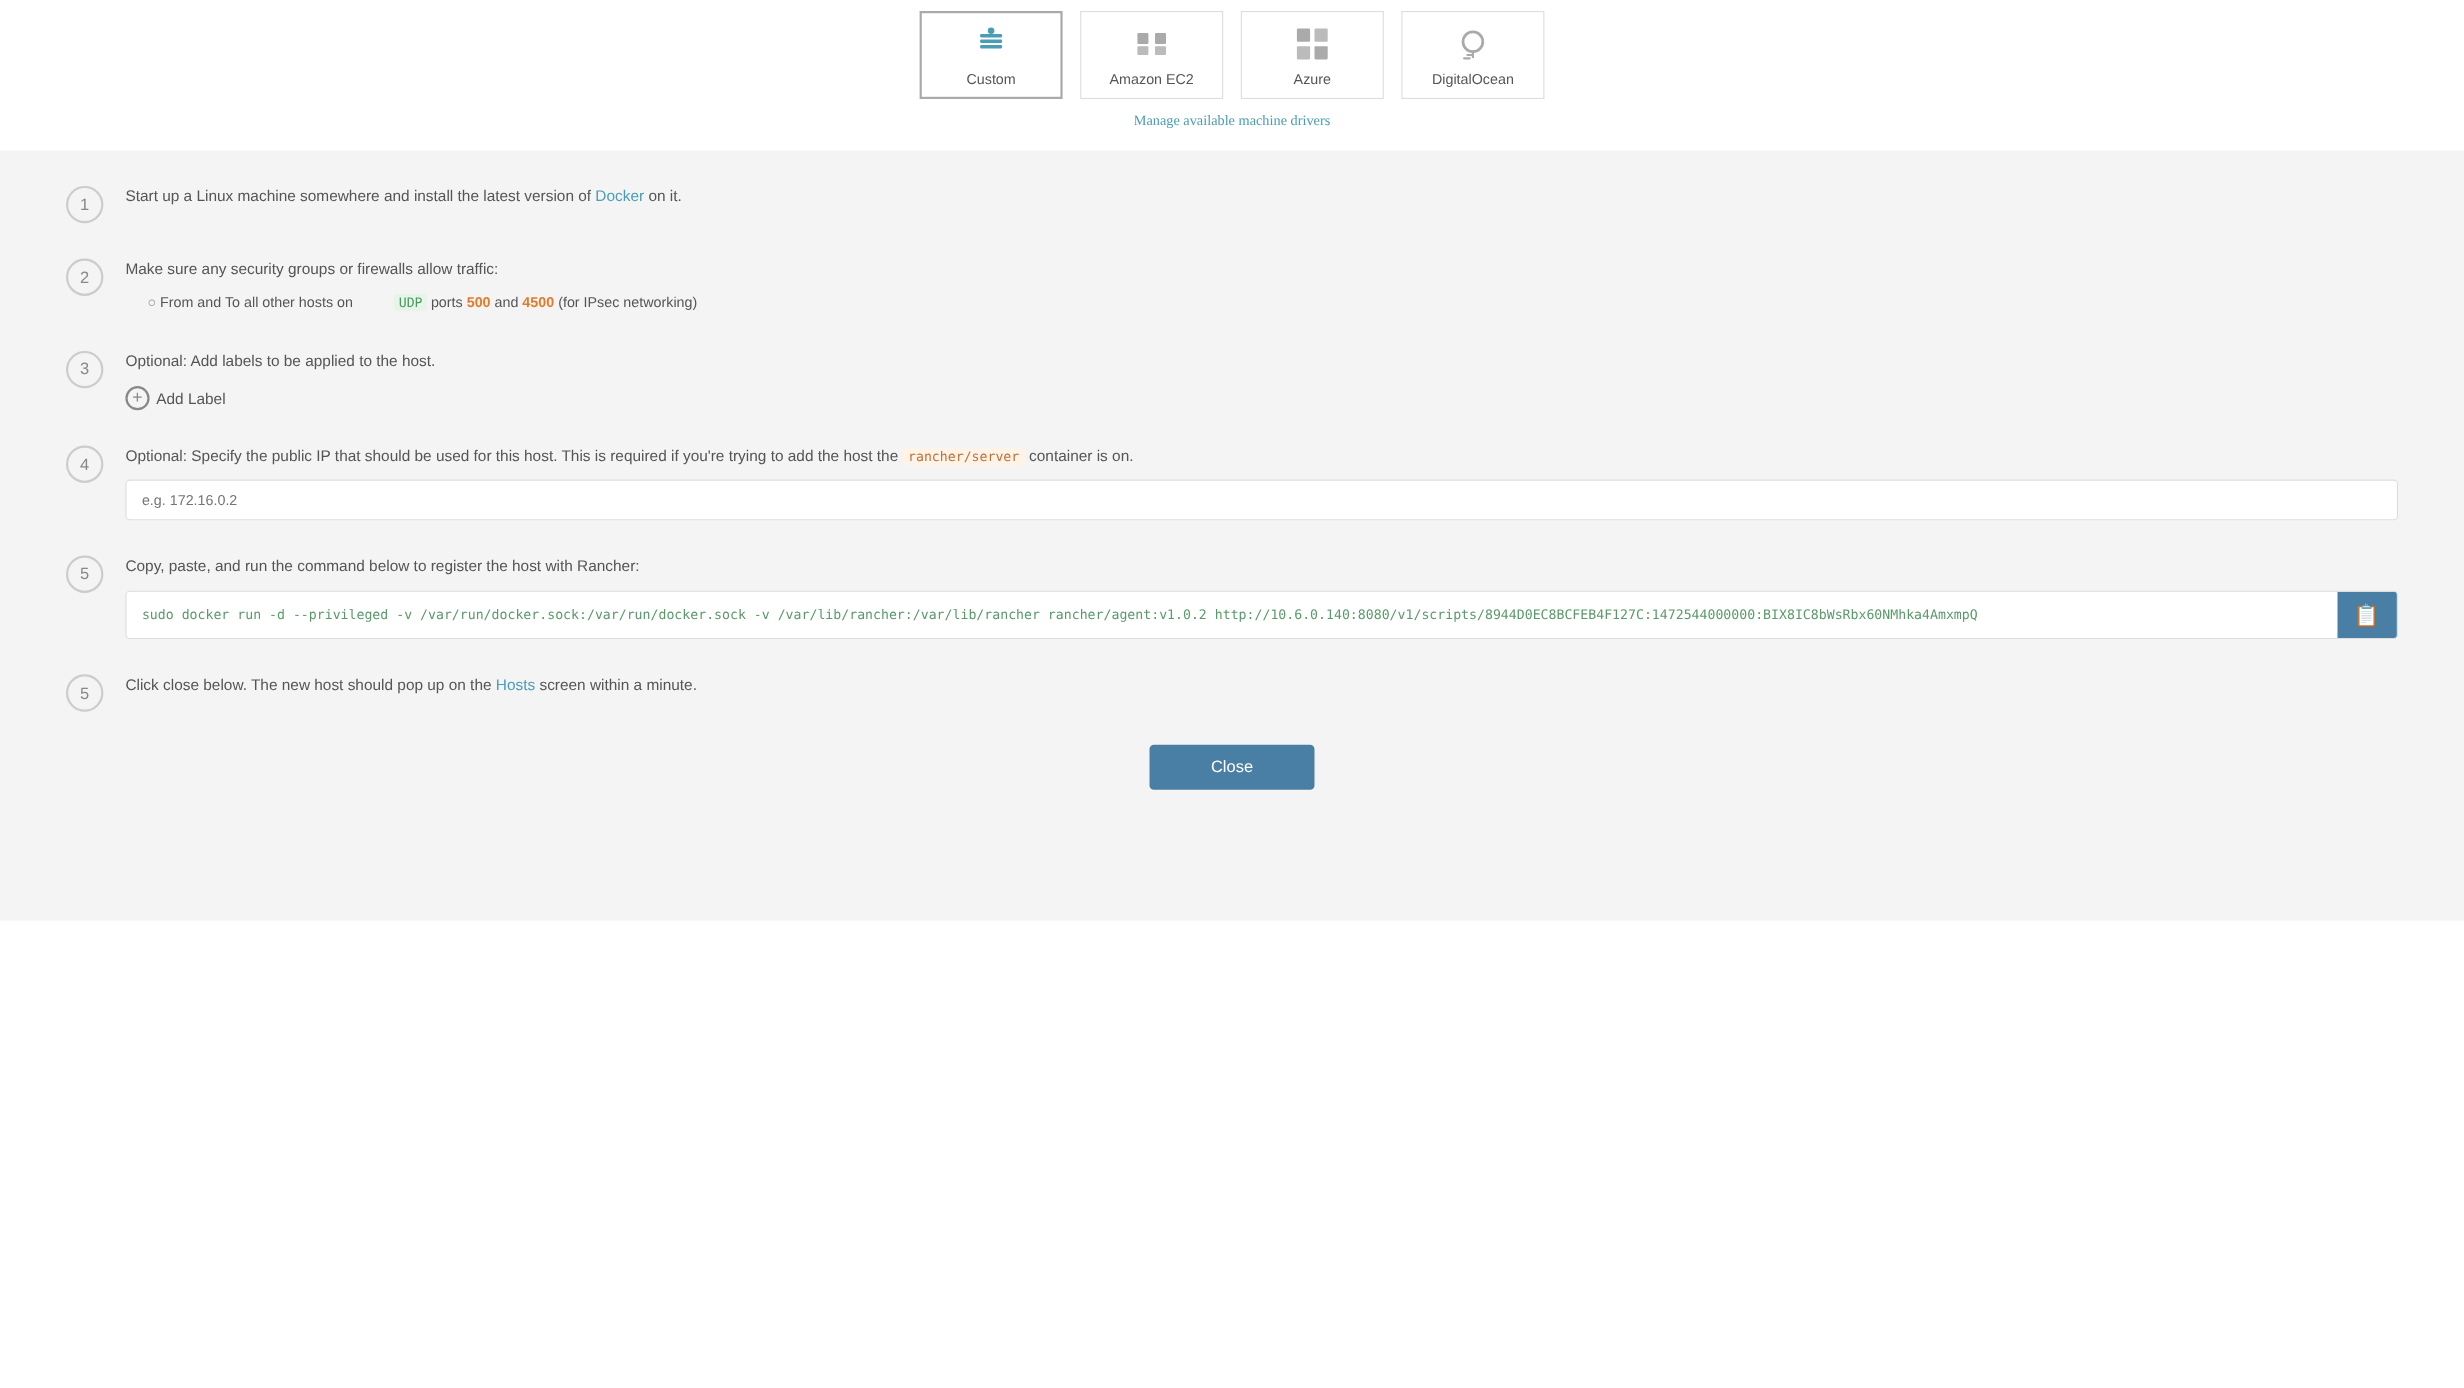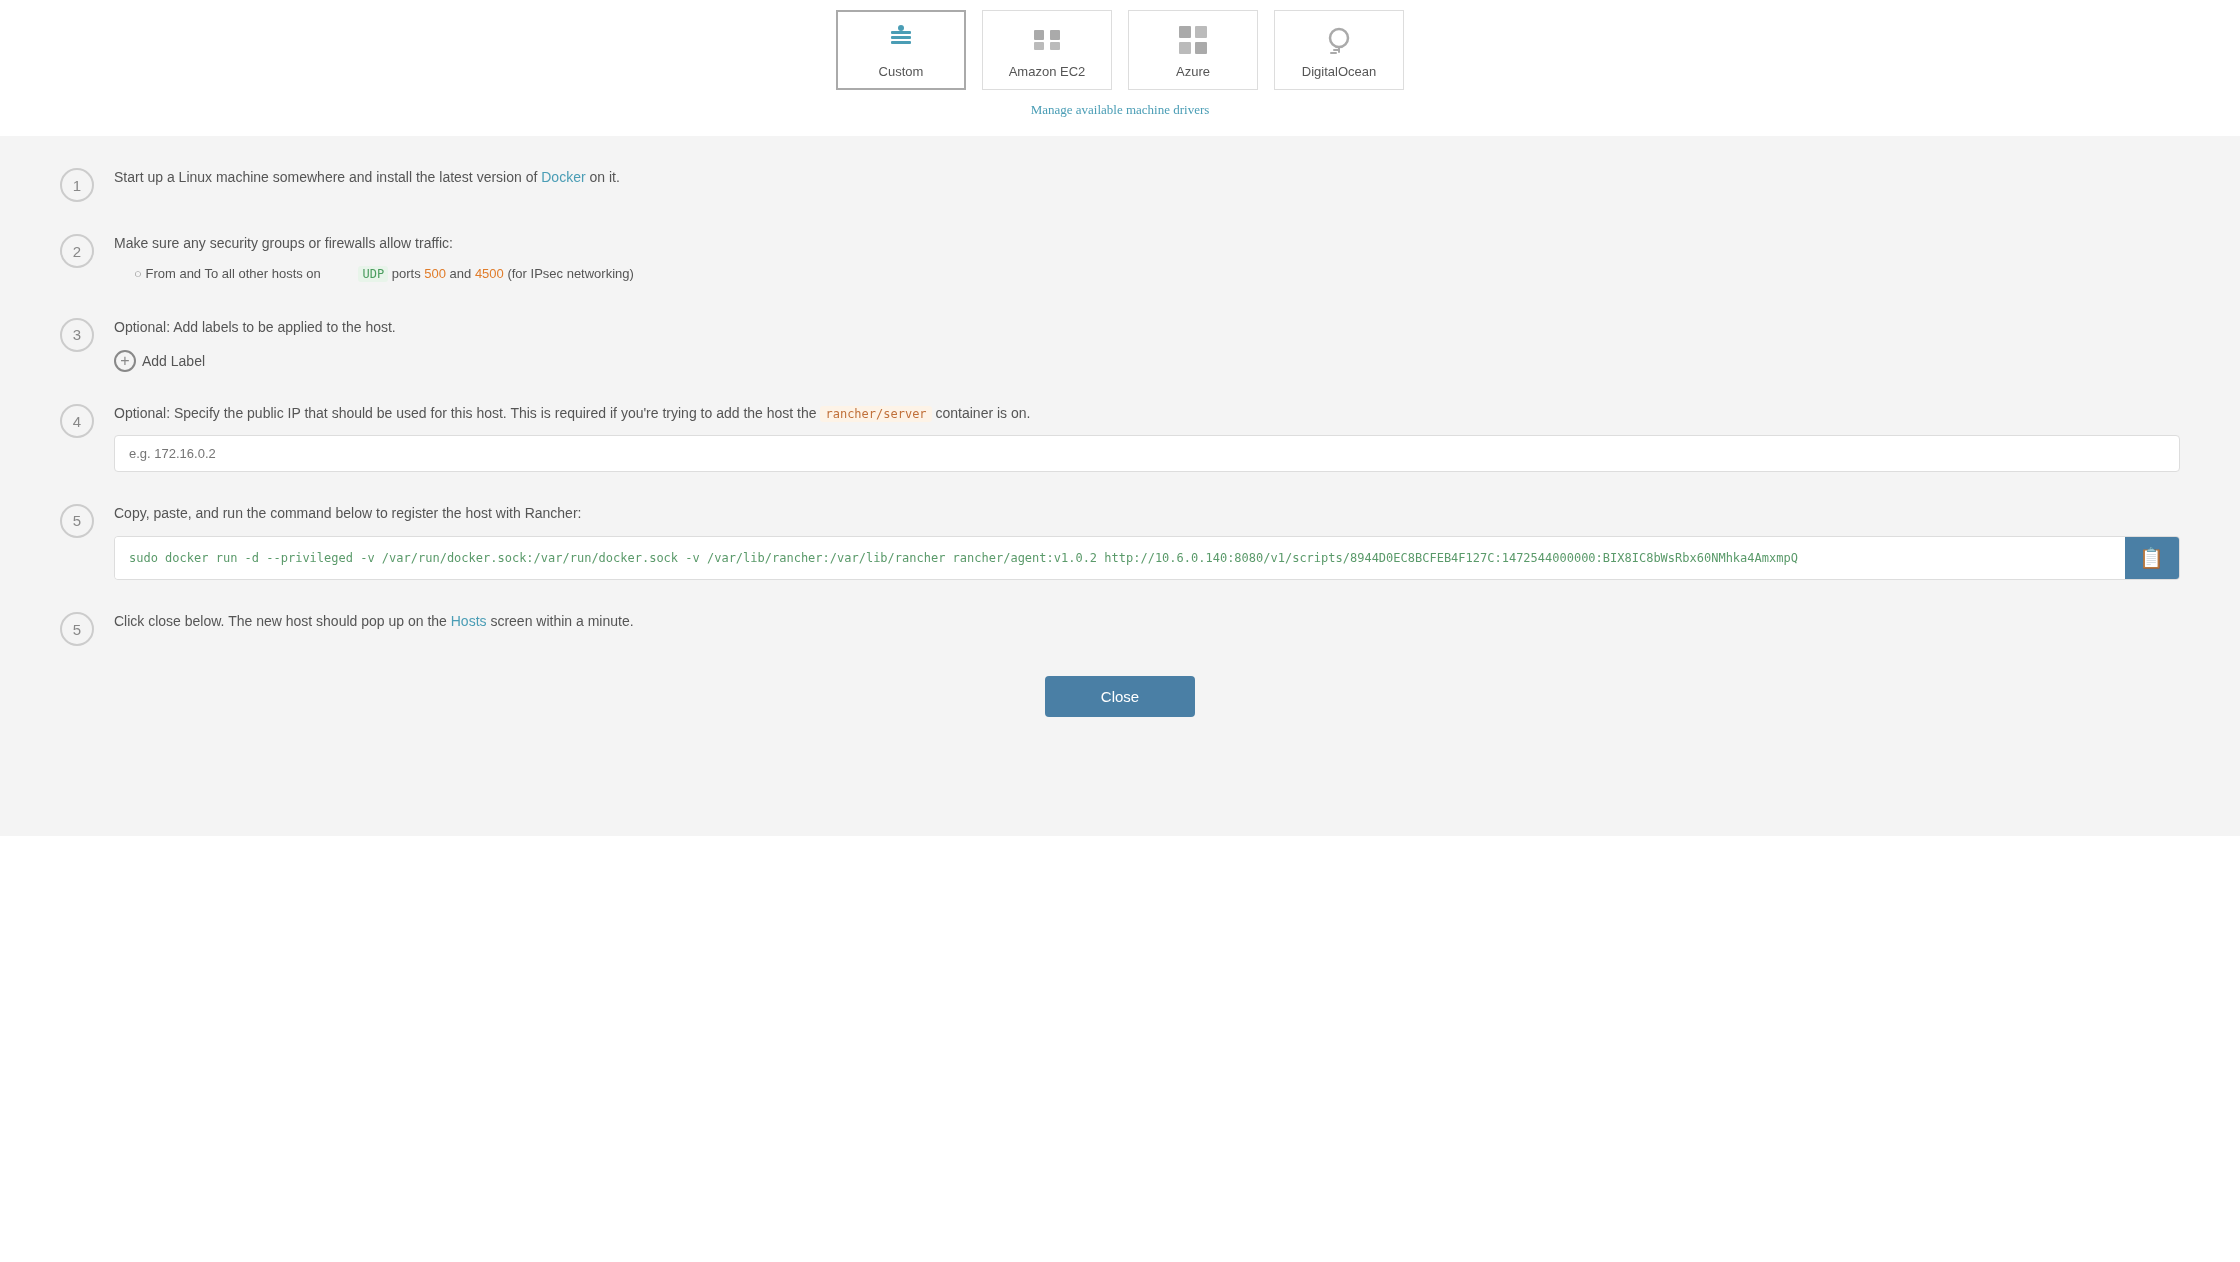--- a/index.html
+++ b/index.html
@@ -97,21 +97,21 @@
     }
 
     .code-inline {
       font-family: monospace;
       font-size: 12px;
       padding: 1px 4px;
       border-radius: 3px;
       margin-left: 34px;
     }
     .code-udp { background: #e8f4ea; color: #4a9c5e; }
-    .code-port-orange { color: #e07c2a; font-weight: normal; }
+    .code-port-orange { color: #e07c2a; font-weight: bold; }
     .code-server { background: #fdf3e7; color: #c0703a; font-family: monospace; font-size: 12px; padding: 1px 5px; border-radius: 3px; }
 
     .bullet-list {
       list-style: none;
       margin-top: 8px;
       padding-left: 20px;
     }
     .bullet-list li::before {
       content: "○ ";
       color: #888;

